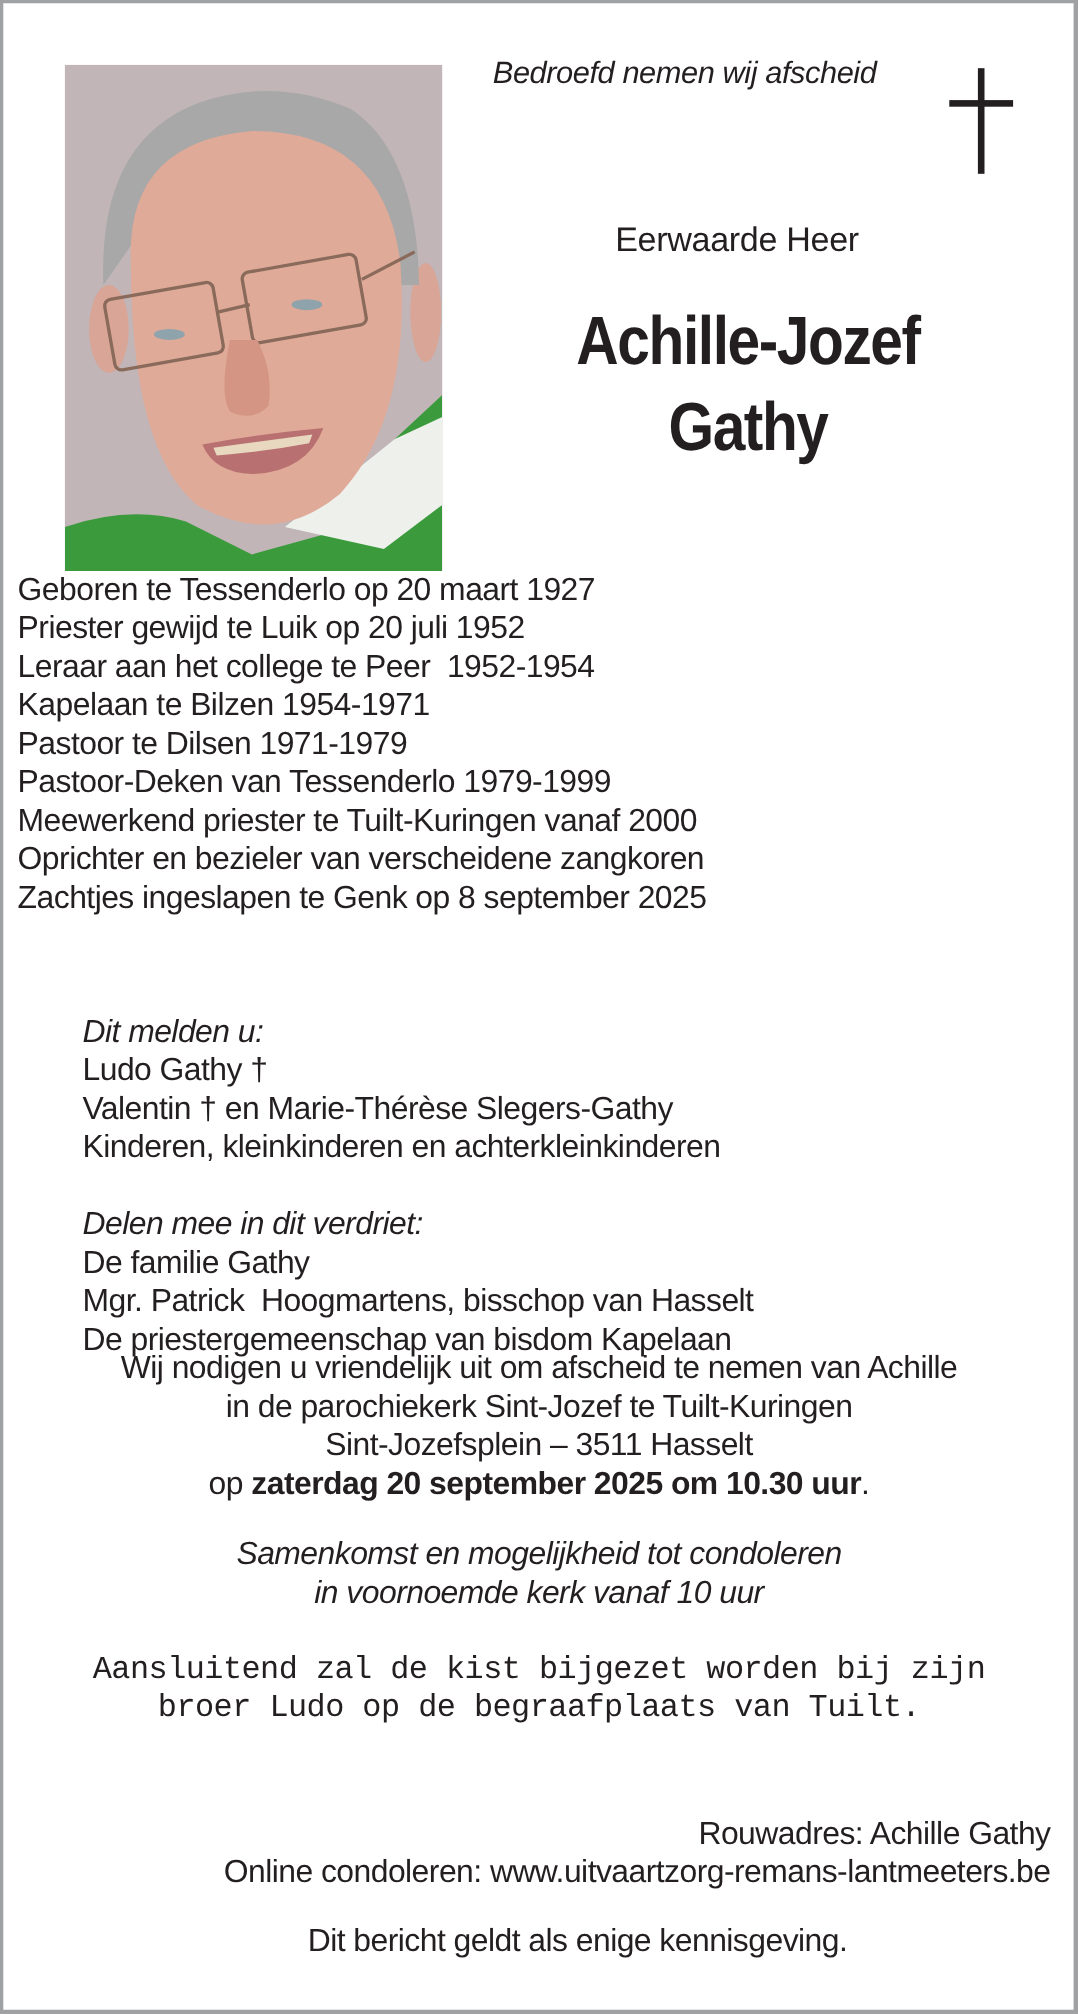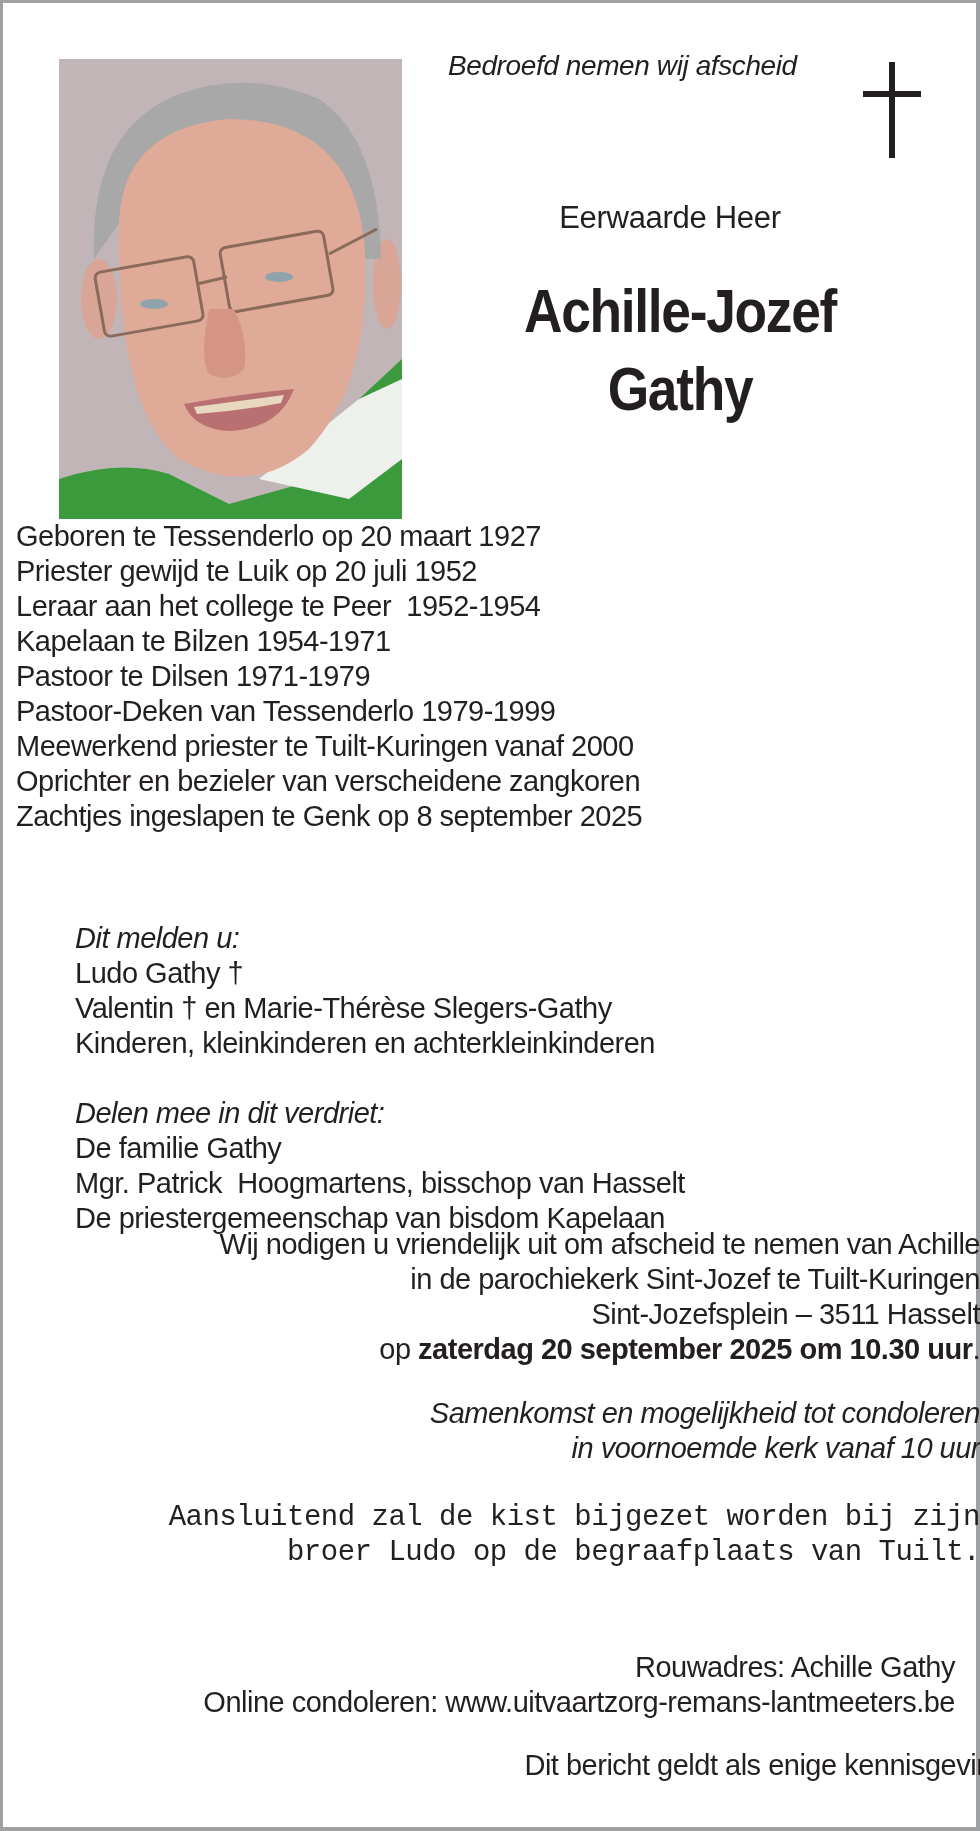--- a/index.html
+++ b/index.html
@@ -56,21 +56,21 @@
       letter-spacing: -0.5px;
       margin-left: 16px;
     }
     .block {
       position: absolute; left: 75px; width: 880px;
       font-size: 29px; line-height: 35px; letter-spacing: -0.5px; margin-top: 44px;
     }
     .block .head { font-style: italic; }
     .center {
       position: absolute; left: 0; width: 980px;
-      text-align: right; font-size: 29px; line-height: 35px;
+      text-align: center; font-size: 29px; line-height: 35px;
       letter-spacing: -0.5px;
     }
     .italic { font-style: italic; }
     b { font-weight: bold; }
     .indent { padding-left: 177px; }
   </style>
 </head>
 <body>
 
 <div class="frame"></div>

